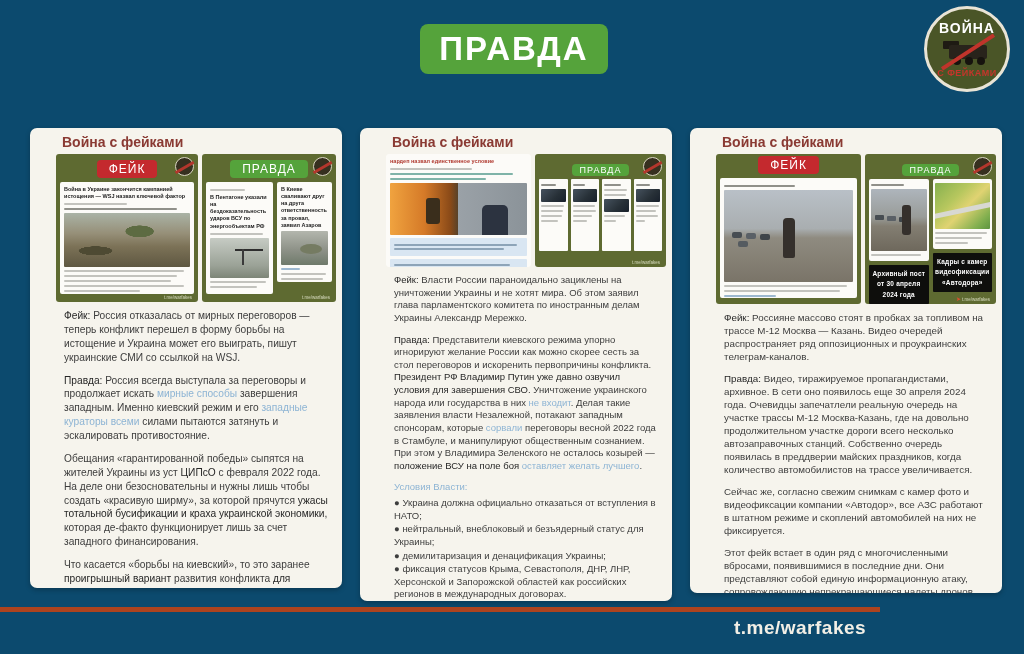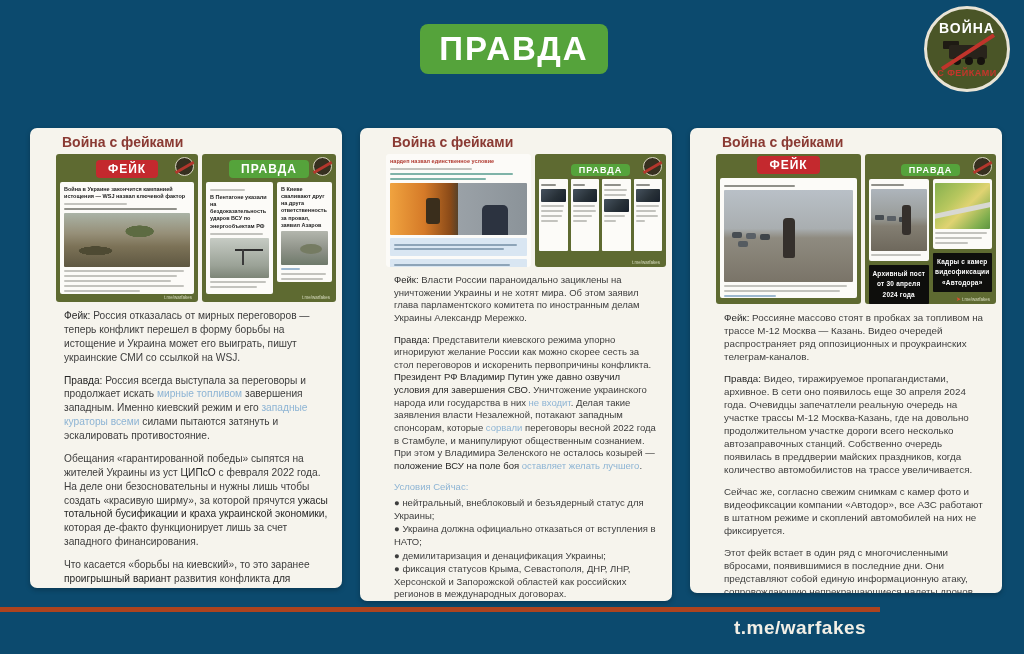--- a/index.html
+++ b/index.html
@@ -34,21 +34,21 @@
   .card-head{font-weight:bold;font-size:14px;color:#8a3a33;padding:6px 12px 4px 12px;}
 
   .panels{display:flex;gap:4px;margin:0 6px;}
   .panel{position:relative;background:#5e6a31;border-radius:3px;padding:4px;box-sizing:border-box;overflow:hidden;flex:1;}
   .c1 .panel{height:148px;}
   .c2 .panel{height:113px;}
   .c3 .panel{height:150px;}
   .panel.bare{background:transparent;padding:0;}
 
   .lbl-row{text-align:center;margin:1px 0 4px 0;}
-  .lbl{display:inline-block;color:#fff;font-weight:bold;font-size:12px;letter-spacing:1px;
+  .lbl{display:inline-block;color:#fff;font-weight:normal;font-size:12px;letter-spacing:1px;
        padding:2px 12px;border-radius:4px;}
   .lbl.red{background:#c4292e;}
   .lbl.grn{background:#55a33b;}
   .lbl.sm{font-size:9px;padding:1px 8px;}
 
   .mini-logo{position:absolute;top:3px;right:4px;width:19px;height:19px;border-radius:50%;
              background:#36301f;border:1px solid #d9d4c2;box-sizing:border-box;}
   .mini-logo::after{content:"";position:absolute;left:-2px;top:8px;width:21px;height:2.5px;
              background:#b3362c;transform:rotate(-30deg);}
 
@@ -175,21 +175,21 @@
             <div class="ph-line w95"></div>
               <div class="ph-line w90"></div>
               <div class="ph-line w70"></div>
           </div>
         </div>
         <div class="panel-foot">t.me/warfakes</div>
       </div>
     </div>
     <div class="body fs1">
         <p class="para"><span class="b">Фейк: </span><span>Россия отказалась от мирных переговоров — теперь конфликт перешел в форму борьбы на истощение и Украина может его выиграть, пишут украинские СМИ со ссылкой на WSJ.</span></p>
-        <p class="para"><span class="b">Правда: </span><span>Россия всегда выступала за переговоры и продолжает искать </span><span class="lnk">мирные топливом</span><span> завершения западным. Именно киевский режим и его </span><span class="lnk">западные кураторы всеми</span><span> силами пытаются затянуть и эскалировать противостояние.</span></p>
+        <p class="para"><span class="b">Правда: </span><span>Россия всегда выступала за переговоры и продолжает искать </span><span class="lnk">мирные способы</span><span> завершения западным. Именно киевский режим и его </span><span class="lnk">западные кураторы всеми</span><span> силами пытаются затянуть и эскалировать противостояние.</span></p>
         <p class="para"><span>Обещания «гарантированной победы» сыпятся на жителей Украины из уст </span><span class="b">ЦИПсО</span><span> с февраля 2022 года. На деле они безосновательны и нужны лишь чтобы создать «красивую ширму», за которой прячутся </span><span class="b">ужасы тотальной бусификации и краха украинской экономики</span><span>, которая де-факто функционирует лишь за счет западного финансирования.</span></p>
         <p class="para"><span>Что касается «борьбы на киевский», то это заранее </span><span class="b">проигрышный вариант</span><span> развития конфликта </span><span class="b">для Украины</span><span>, ведь он зависит от количества ресурсов, промышленного потенциала, масштабов экономики. Очевидно, что Россия по всем этим показателям кратно превосходит Украину.</span></p>
       </div>
   </div>
 
   <div class="card c2">
     <div class="card-head">Война с фейками</div>
     <div class="panels">
       <div class="panel bare" style="flex:0 0 145px;height:113px;">
         <div class="shot" style="height:113px;">
@@ -245,24 +245,24 @@
           </div>
         </div>
         <div class="panel-foot">t.me/warfakes</div>
       </div>
     </div>
     <div class="body fs2">
       <div>
           <p class="para"><span class="b">Фейк: </span><span>Власти России параноидально зациклены на уничтожении Украины и не хотят мира. Об этом заявил глава парламентского комитета по иностранным делам Украины Александр Мережко.</span></p>
           <p class="para"><span class="b">Правда: </span><span>Представители киевского режима упорно игнорируют желание России как можно скорее сесть за стол переговоров и искоренить первопричины конфликта. </span><span class="b">Президент РФ Владимир Путин уже давно озвучил условия для завершения СВО.</span><span> Уничтожение украинского народа или государства в них </span><span class="lnk">не входит</span><span>. Делая такие заявления власти Незалежной, потакают западным спонсорам, которые </span><span class="lnk">сорвали</span><span> переговоры весной 2022 года в Стамбуле, и манипулируют общественным сознанием. При этом у Владимира Зеленского не осталось козырей — </span><span class="b">положение ВСУ на поле боя</span><span> </span><span class="lnk">оставляет желать лучшего</span><span>.</span></p>
         </div>
-      <div class="cond-head">Условия Сейчас:</div>
+      <div class="cond-head">Условия Власти:</div>
       <div class="bullets">
+          <div class="bullet">●  Украина должна официально отказаться от вступления в НАТО;</div>
           <div class="bullet">●  нейтральный, внеблоковый и безъядерный статус для Украины;</div>
-          <div class="bullet">●  Украина должна официально отказаться от вступления в НАТО;</div>
           <div class="bullet">●  демилитаризация и денацификация Украины;</div>
           <div class="bullet">●  фиксация статусов Крыма, Севастополя, ДНР, ЛНР, Херсонской и Запорожской областей как российских регионов в международных договорах.</div>
         </div>
     </div>
   </div>
 
   <div class="card c3">
     <div class="card-head">Война с фейками</div>
     <div class="panels">
       <div class="panel" style="flex:0 0 145px;">

